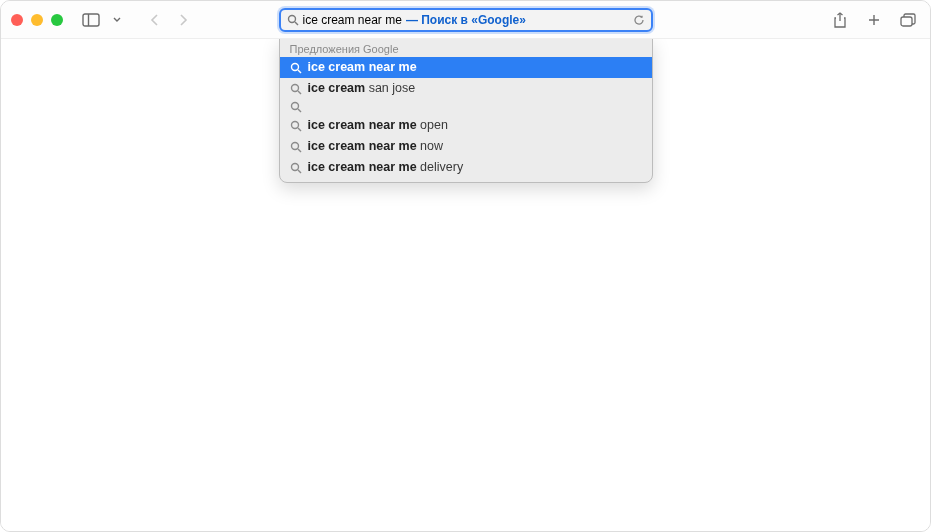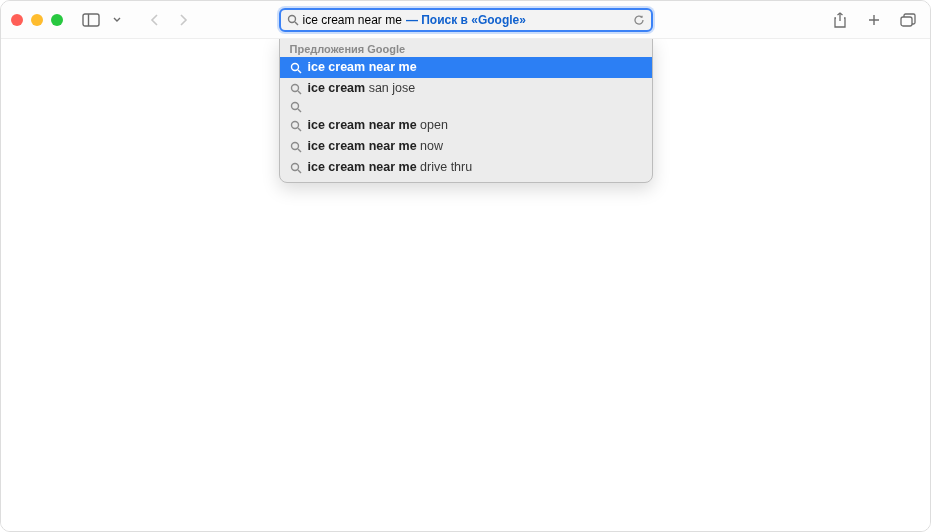--- a/index.html
+++ b/index.html
@@ -88,21 +88,20 @@
     border-bottom-left-radius: 8px;
     border-bottom-right-radius: 8px;
     box-shadow: 0 6px 18px rgba(0,0,0,0.15);
     overflow: hidden;
     padding-bottom: 4px;
   }
   .sugg-header {
     font-size: 11px;
     color: #8a8a8a;
     padding: 4px 10px 2px 10px;
-    font-weight: bold;
   }
   .sugg-item {
     display:flex;
     align-items:center;
     gap:6px;
     padding: 2px 10px;
     font-size: 12.5px;
     color: #3a3a3a;
     cursor: default;
     line-height: 17px;
@@ -242,17 +241,17 @@
           </span>
           <span><span class="bold">ice cream near me</span><span> now</span></span>
         </div>
         <div class="sugg-item">
           <span class="mag">
             <svg width="12" height="12" viewBox="0 0 12 12" fill="none" stroke="currentColor" stroke-width="1.4">
               <circle cx="5" cy="5" r="3.5"></circle>
               <line x1="8" y1="8" x2="11" y2="11"></line>
             </svg>
           </span>
-          <span><span class="bold">ice cream near me</span><span> drive thru</span></span>
+          <span><span class="bold">ice cream near me</span><span> delivery</span></span>
         </div>
       </div>
   </div>
 </div>
 
 </body></html>

